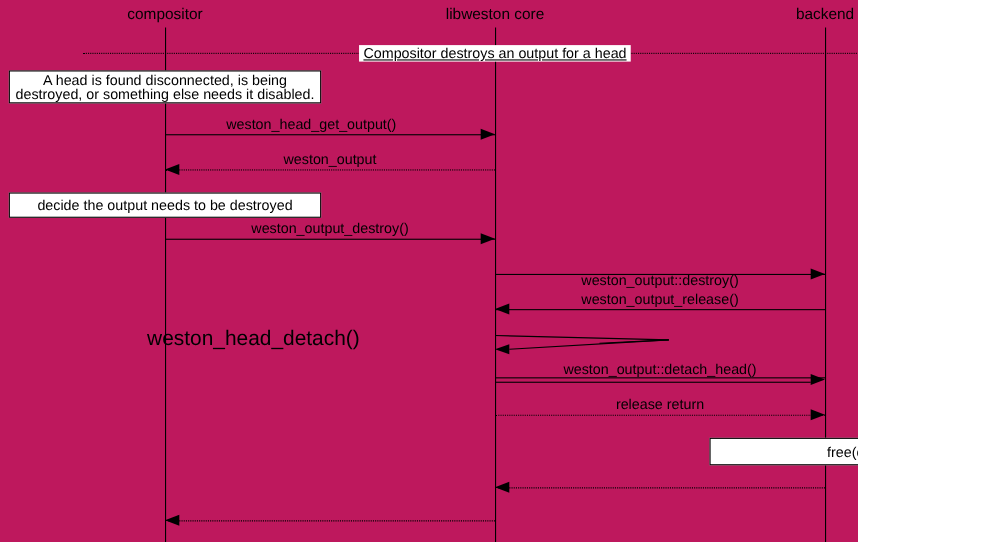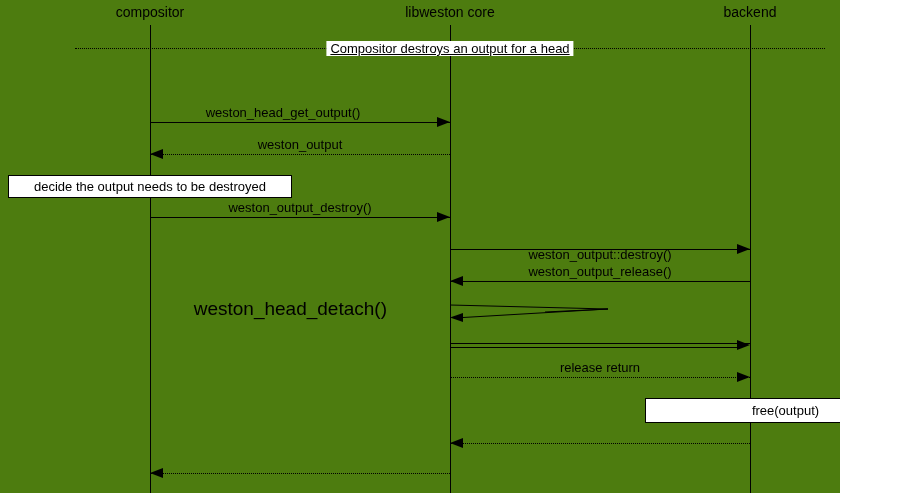--- a/index.html
+++ b/index.html
@@ -1,17 +1,17 @@
 <!DOCTYPE html>
 <html><head>
 <meta charset="utf-8">
 <style>
   html,body{margin:0;padding:0;background:#ffffff;}
   .diagram{
-    position:relative;width:840px;height:493px;background:#4d7c0f;
+    position:relative;width:780px;height:493px;background:#be185d;
     font-family:"Liberation Sans",sans-serif;color:#000;overflow:hidden;
   }
   .actor-label{
     position:absolute;top:4px;transform:translateX(-50%);
     font-size:14px;white-space:nowrap;
   }
   .lifeline{
     position:absolute;top:25px;height:468px;width:1px;background:#000;
   }
   .hline{position:absolute;height:0;}
@@ -47,20 +47,21 @@
   <div class="actor-label" style="left:450px;">libweston core</div>
   <div class="actor-label" style="left:750px;">backend</div>
 
   <div class="lifeline" style="left:150px;"></div>
   <div class="lifeline" style="left:450px;"></div>
   <div class="lifeline" style="left:750px;"></div>
 
   <div class="hline dotted" style="left:75px;width:750px;top:48px;"></div>
   <div class="divider-label" style="left:450px;top:41px;text-decoration:underline;">Compositor destroys an output for a head</div>
 
+  <div class="note" style="left:8px;top:64px;width:284px;padding:1px 2px;">A head is found disconnected, is being destroyed, or something else needs it disabled.</div>
 
   <div class="msg-label" style="left:283px;top:105px;">weston_head_get_output()</div>
   <div class="hline solid" style="left:150px;width:300px;top:122px;"></div>
   <div class="ah ah-right" style="left:437px;top:117px;"></div>
 
   <div class="msg-label" style="left:300px;top:137px;">weston_output</div>
   <div class="hline dotted" style="left:150px;width:300px;top:154px;"></div>
   <div class="ah ah-left" style="left:150px;top:149px;"></div>
 
   <div class="note" style="left:8px;top:175px;width:284px;padding:4px 2px;">decide the output needs to be destroyed</div>
@@ -78,20 +79,21 @@
   <div class="ah ah-left" style="left:450px;top:276px;"></div>
 
   <div class="self-label" style="right:453px;top:301px;">weston_head_detach()</div>
   <svg class="selfloop" style="left:450px;top:302px;" width="162" height="22" viewBox="0 0 162 22">
     <path d="M0,3 L158,7" stroke="#000" stroke-width="1" fill="none"></path>
     <path d="M95,10 L158,7" stroke="#000" stroke-width="1" fill="none"></path>
     <path d="M158,7 L13,15.5" stroke="#000" stroke-width="1" fill="none"></path>
     <polygon points="0,15.5 13,11 13,20" fill="#000"></polygon>
   </svg>
 
+  <div class="msg-label" style="left:600px;top:328px;">weston_output::detach_head()</div>
   <div class="hline solid" style="left:450px;width:300px;top:343px;"></div>
   <div class="hline solid" style="left:450px;width:287px;top:347px;"></div>
   <div class="ah ah-right" style="left:737px;top:340px;"></div>
 
   <div class="msg-label" style="left:600px;top:360px;">release return</div>
   <div class="hline dotted" style="left:450px;width:300px;top:377px;"></div>
   <div class="ah ah-right" style="left:737px;top:372px;"></div>
 
   <div class="note" style="left:608px;top:398px;width:281px;padding:5px 2px;margin-left:37px;">free(output)</div>
 

